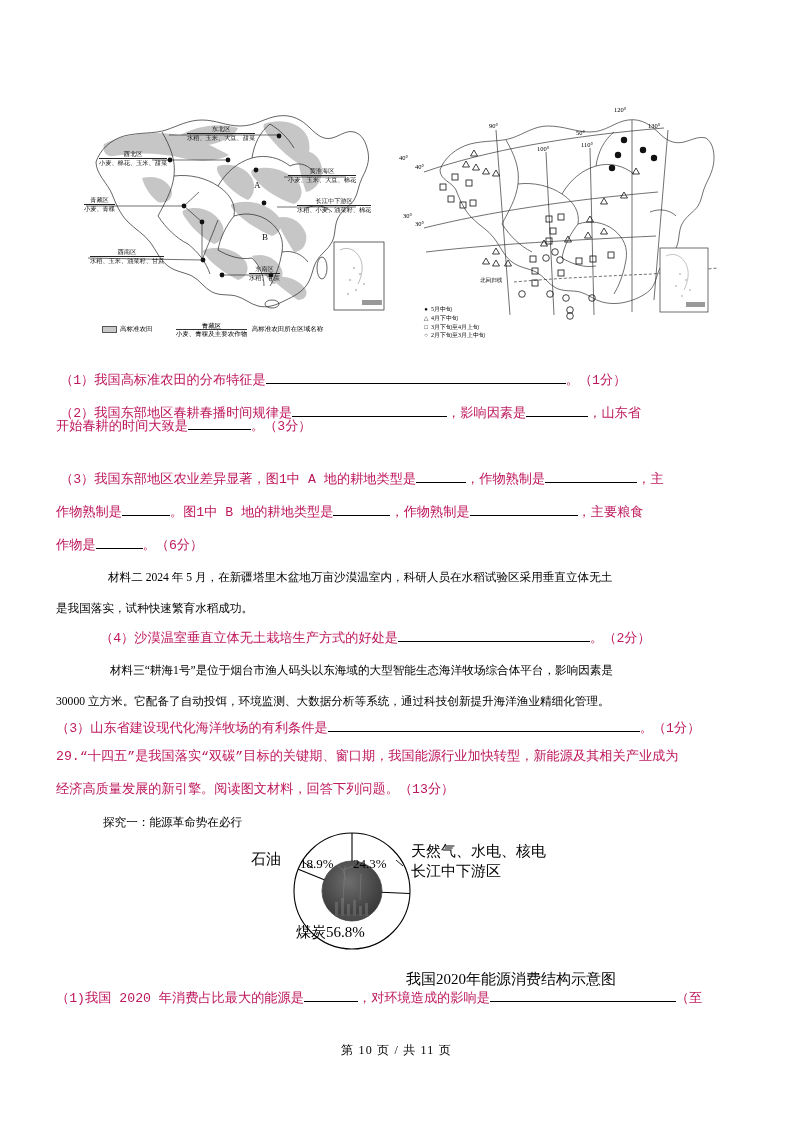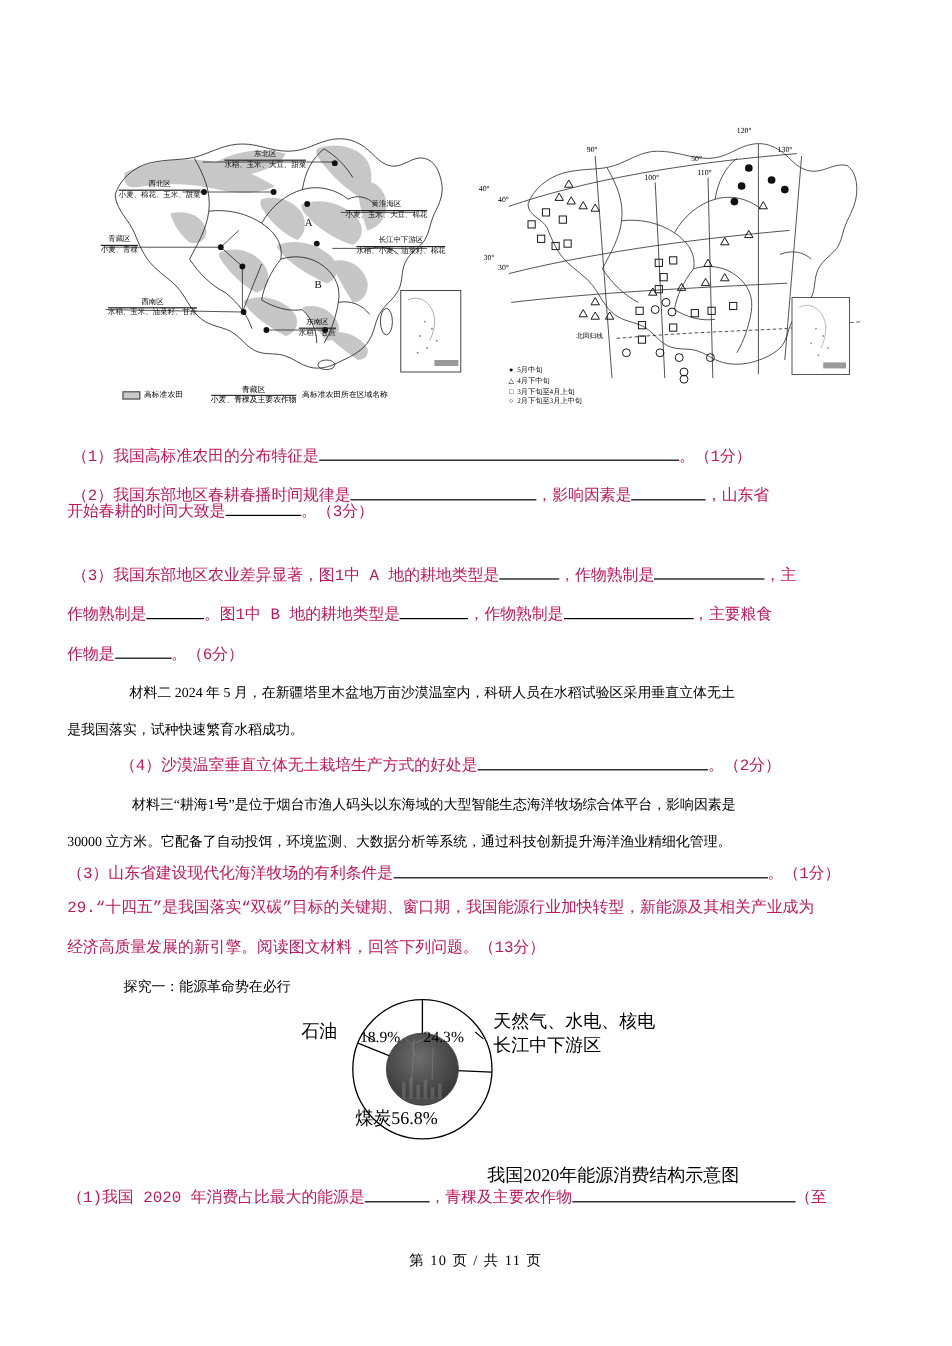--- a/index.html
+++ b/index.html
@@ -561,17 +561,17 @@
     <div class="pie-label" style="left:195px; top:22px; font-size:15px;">石油</div>
     <div class="pie-label pct" style="left:297px; top:28px;">24.3%</div>
     <div class="pie-label" style="left:355px; top:14px; font-size:15px;">天然气、水电、核电</div>
     <div class="pie-label" style="left:355px; top:34px; font-size:15px;">长江中下游区</div>
     <div class="pie-label" style="left:240px; top:95px; font-size:15px;">煤炭56.8%</div>
 
     <div class="chart-title">我国2020年能源消费结构示意图</div>
   </div>
 
   <div class="qtext" style="left:56px; top:988px;">
-    <span>（1)我国 2020 年消费占比最大的能源是</span><span class="blank" style="width:54px;"></span><span>，青稞及主要农作物</span><span class="blank" style="width:186px;"></span><span>（至</span>
+    <span>（1)我国 2020 年消费占比最大的能源是</span><span class="blank" style="width:54px;"></span><span>，对环境造成的影响是</span><span class="blank" style="width:186px;"></span><span>（至</span>
   </div>
 
   <div class="footer">第 10 页 / 共 11 页</div>
 </div>
 
 </body></html>

